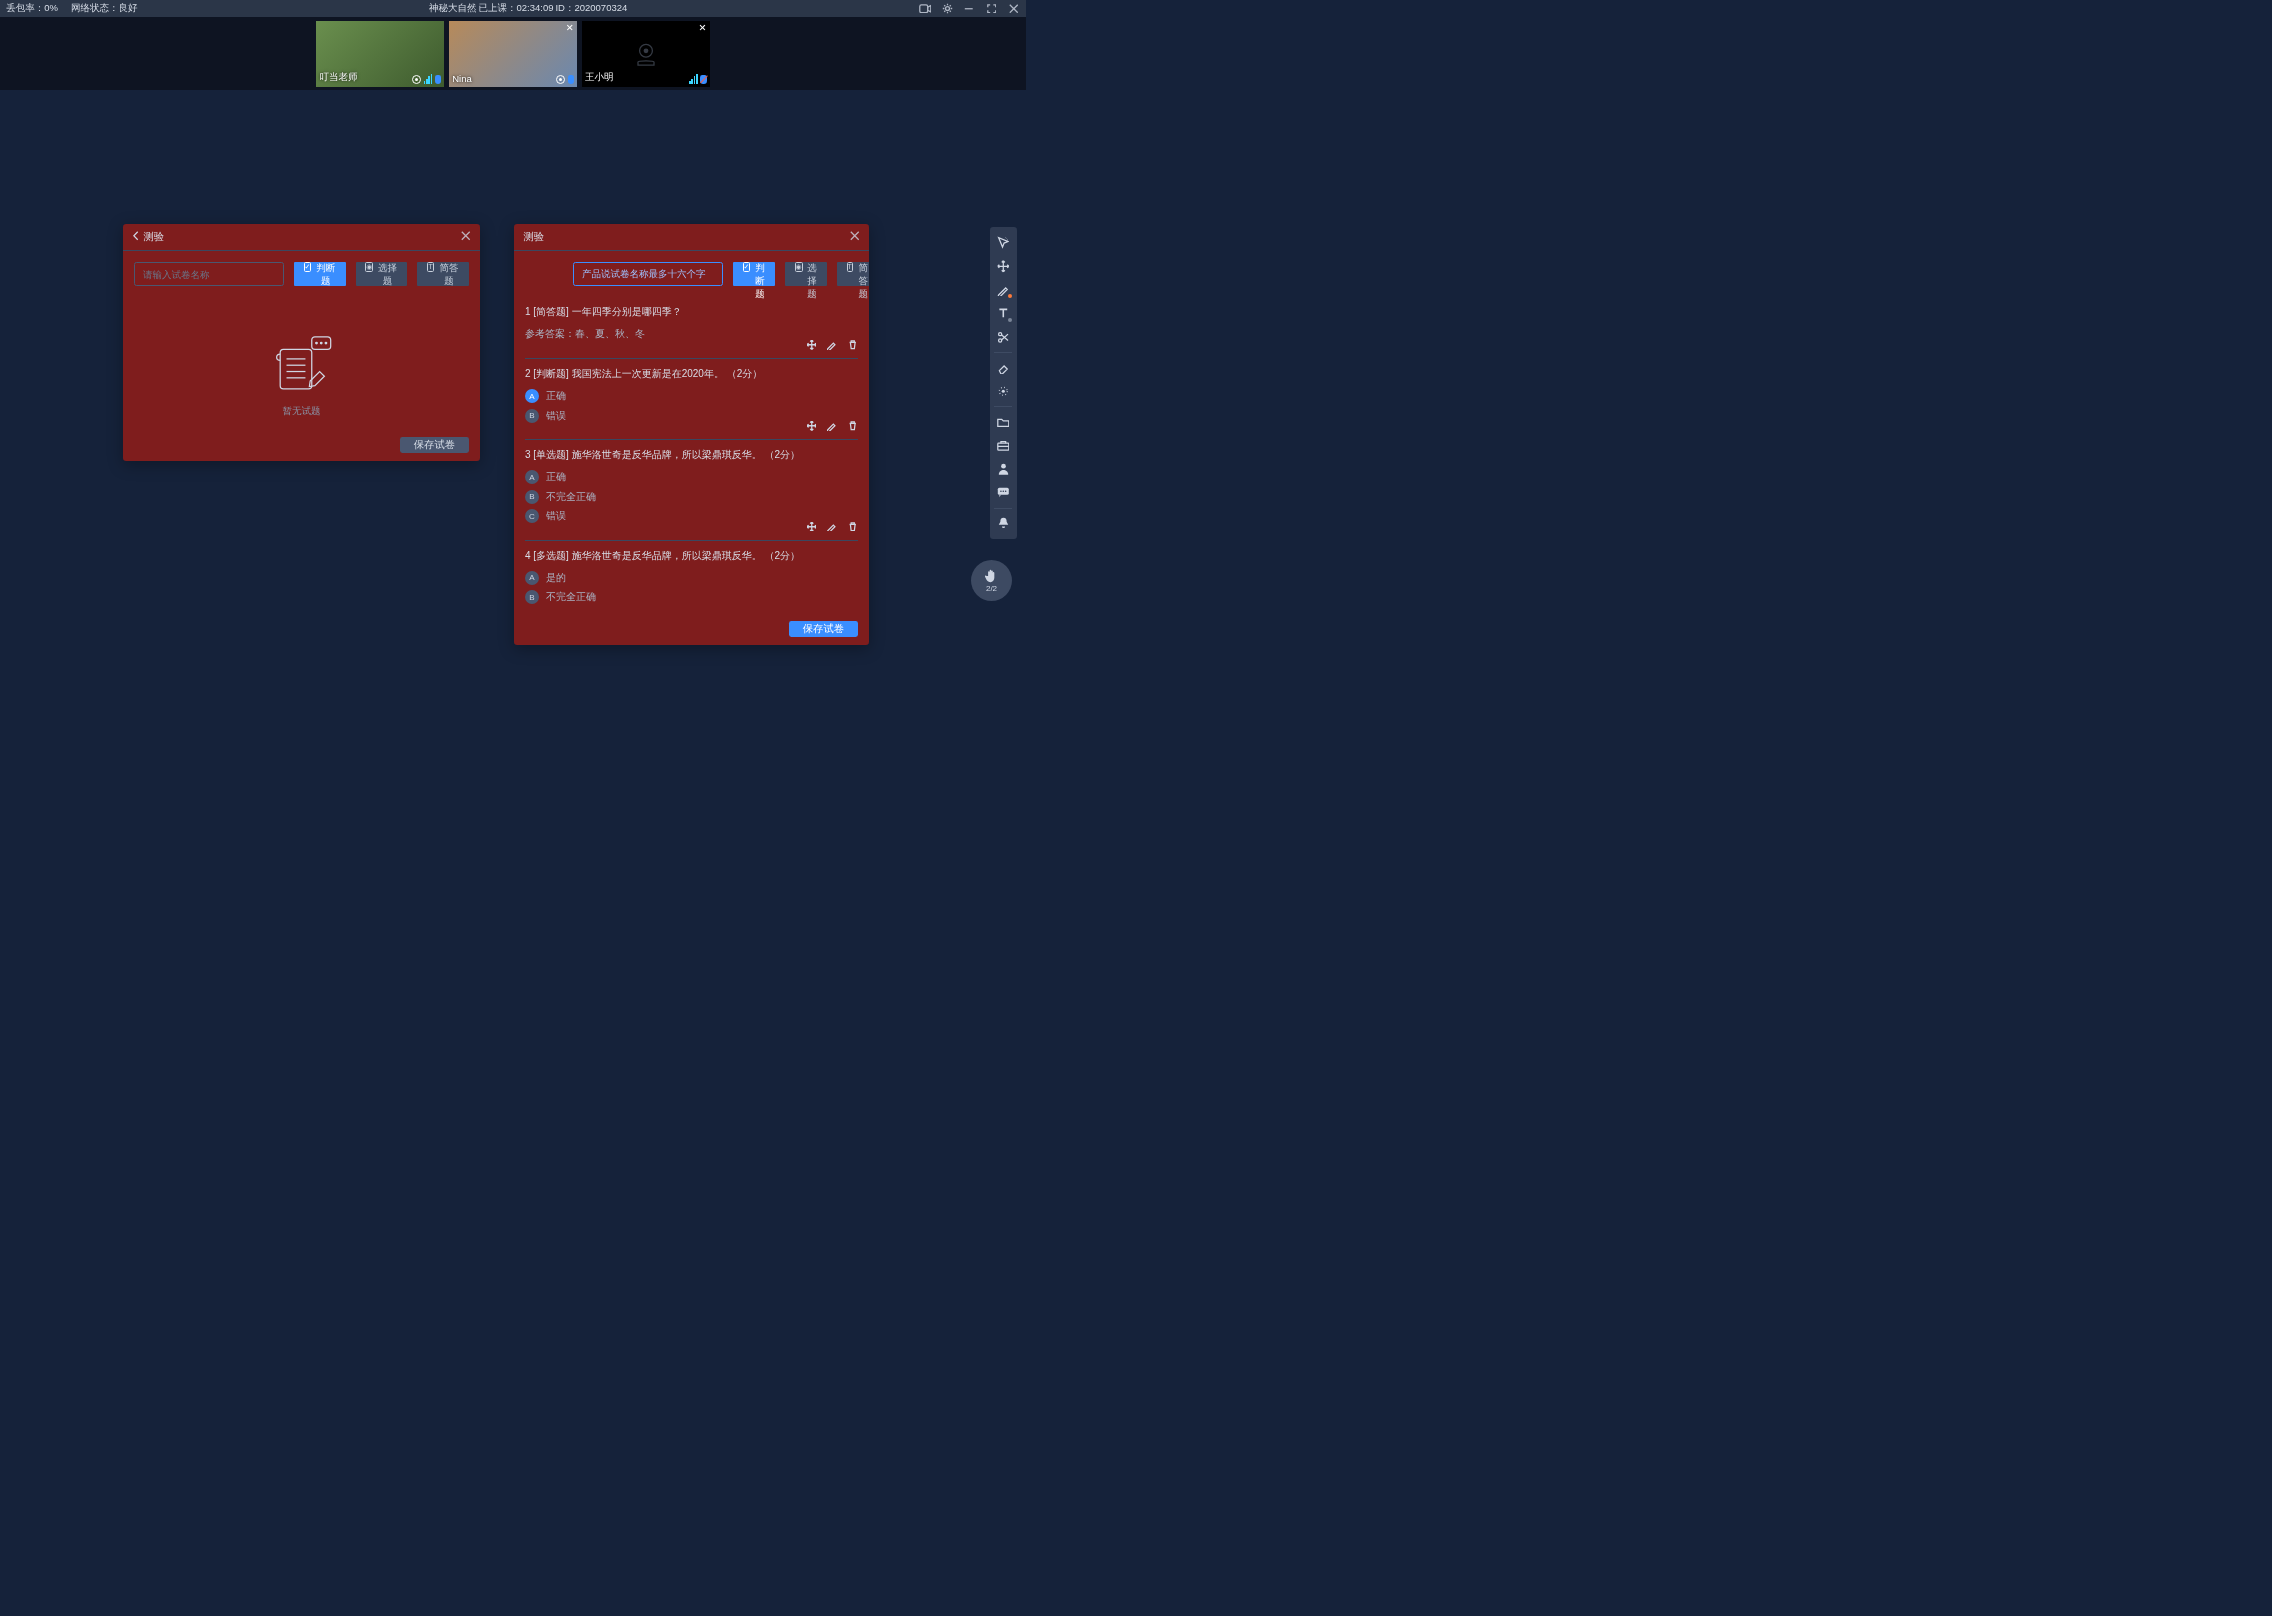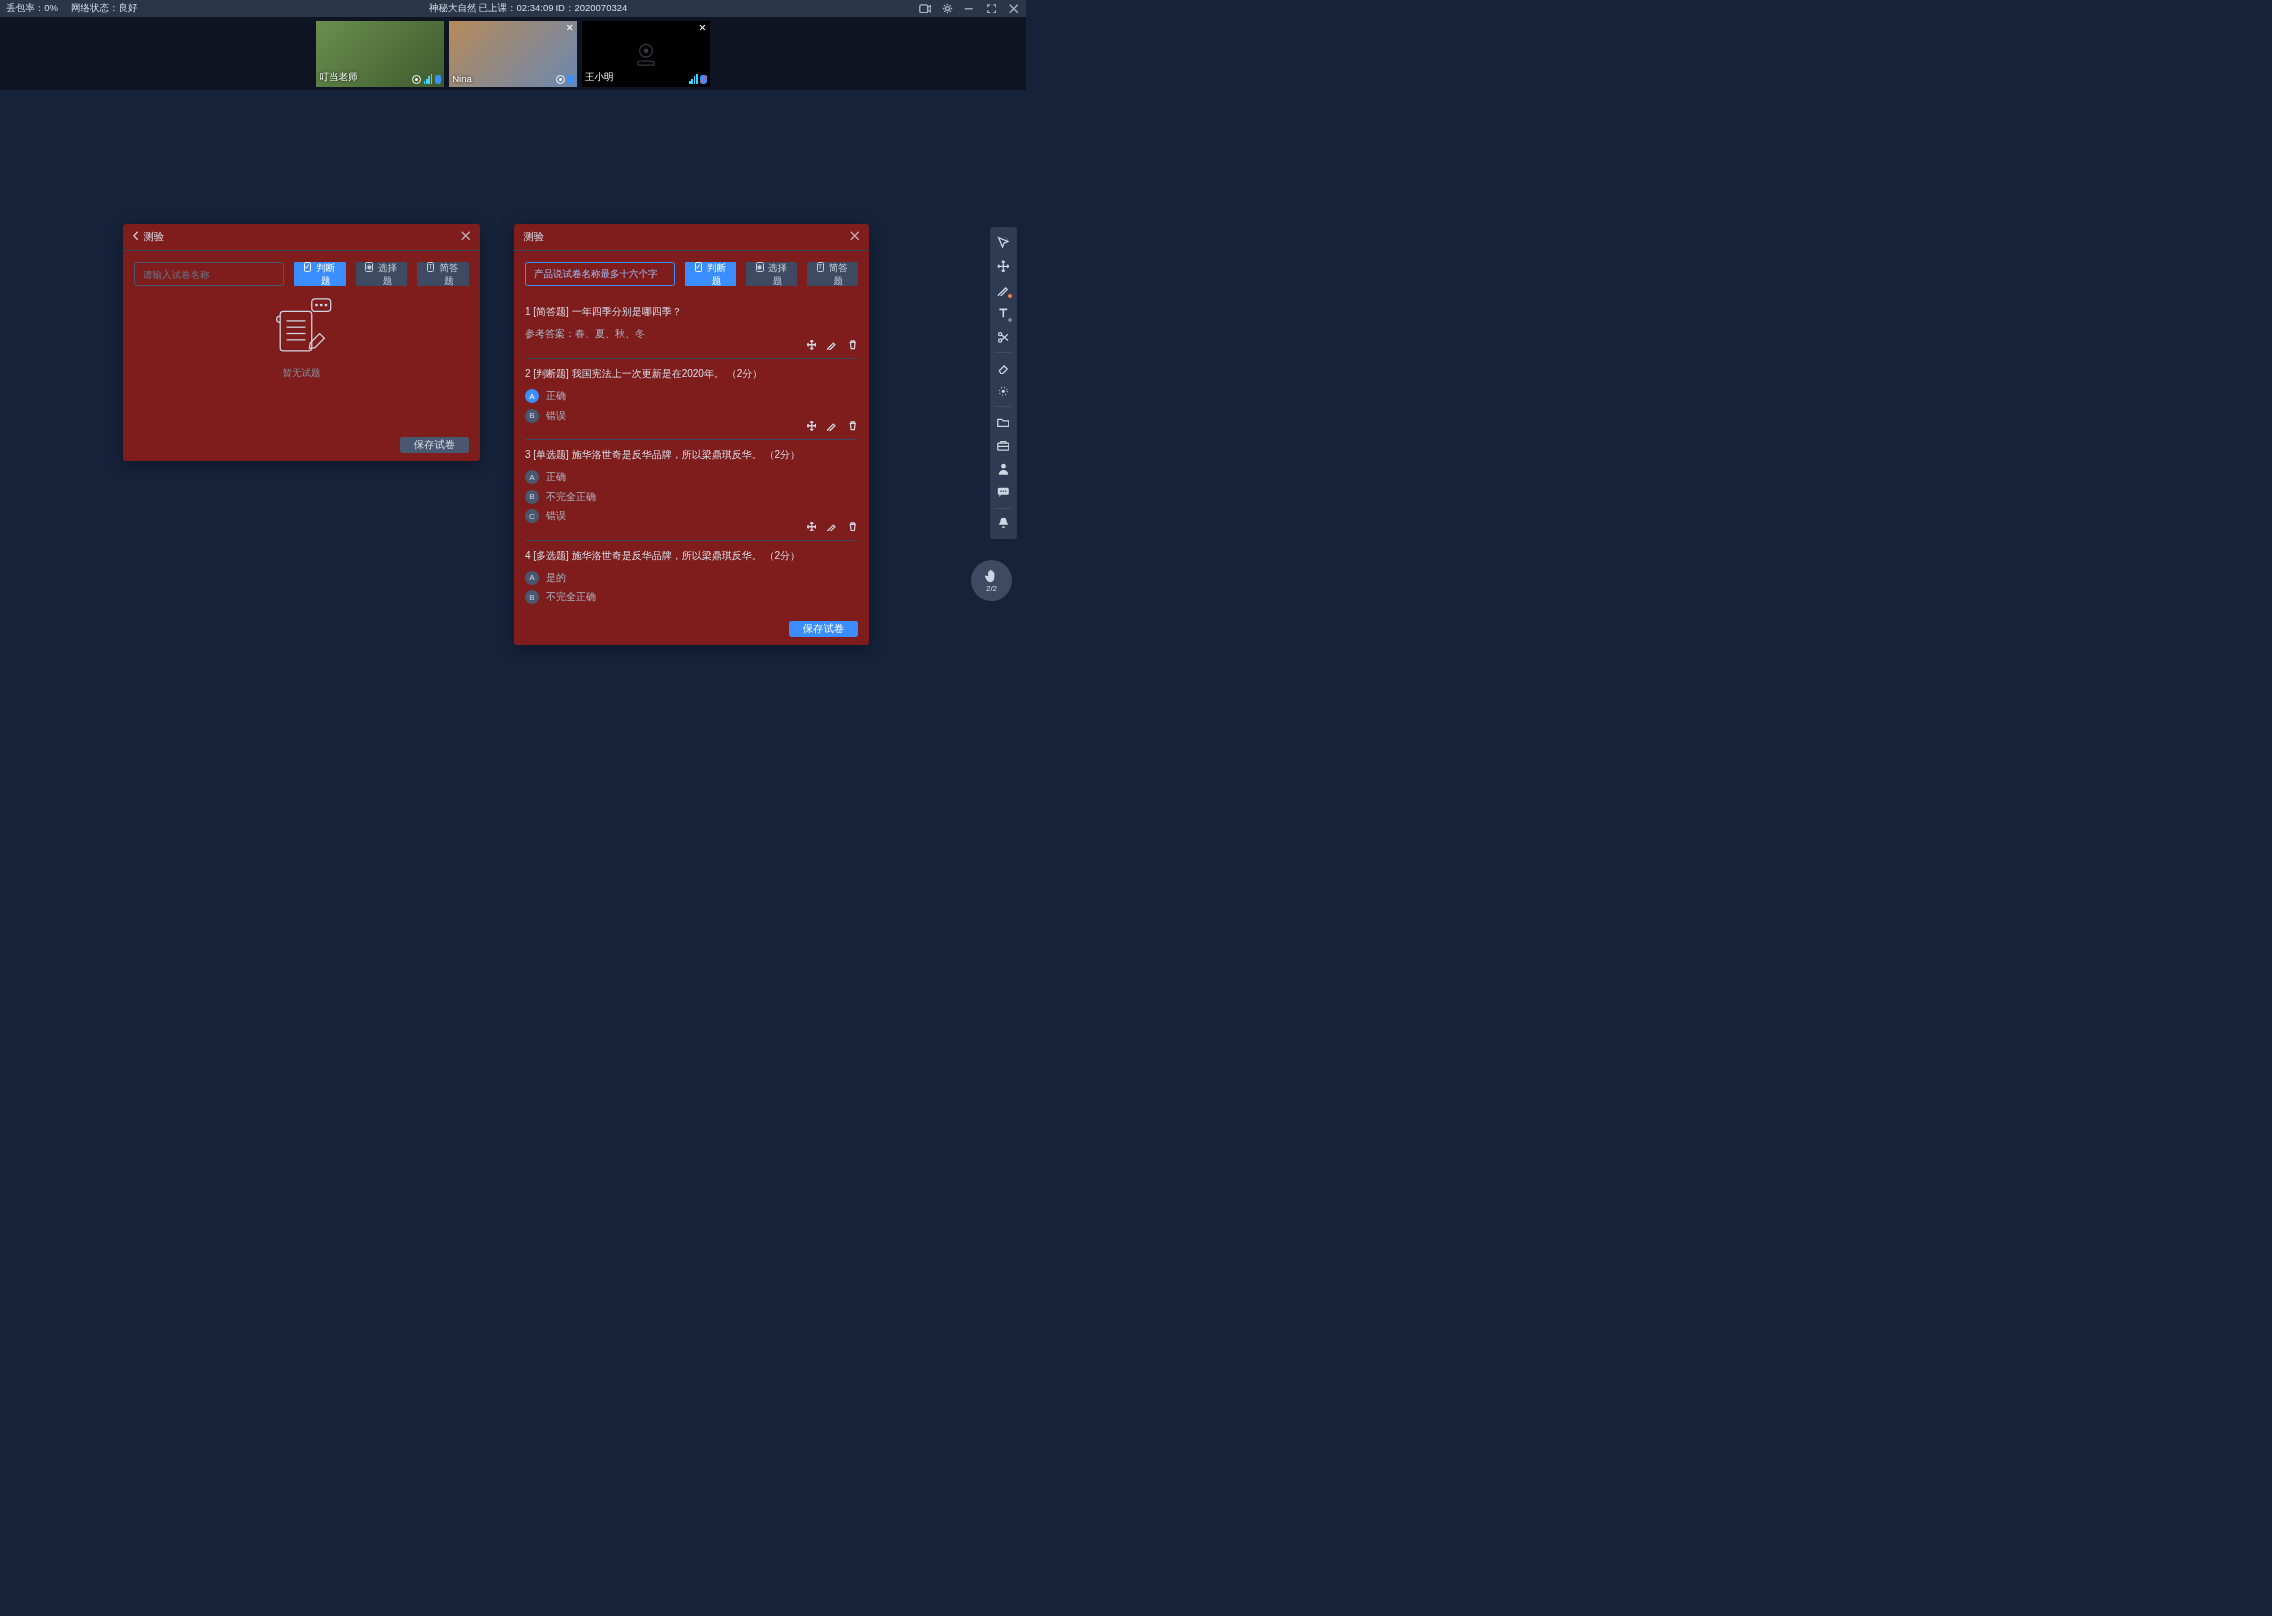--- a/index.html
+++ b/index.html
@@ -73,34 +73,34 @@
 .panel-header .close { cursor:pointer; opacity:.8; }
 .panel-body { flex:1; overflow-y:auto; padding: 11px 11px 0; }
 .panel-footer { padding: 8px 11px; display:flex; justify-content:flex-end; }
 
 .type-row { display:flex; gap:10px; margin-bottom: 11px; }
 .name-input {
   flex:1; height: 24px; background: transparent; border:0.8px solid #4a5770;
   border-radius: 2.4px; padding: 0 8px; color:#d8dee8; font-size:9.5px;
 }
 .name-input::placeholder { color:#6a7588; }
-.name-input.filled { border-color:#3a8eff; color:#9fc2ff; }
+.name-input.filled { border-color:#3a8eff; color:#9fc2ff;margin-left:48px; }
 .pill-btn {
   height: 24px; padding: 0 9.5px; border:none; border-radius:1px;
   font-size:9.5px; cursor:pointer; display:flex; align-items:flex-start; gap:4px;
   background:#3d4a62; color:#c8d0dc;
 }
 .pill-btn.primary { background:#3a8eff; color:#fff; }
 .pill-btn .sq { width:9.5px; height:9.5px; border:0.8px solid currentColor; border-radius:1.6px; display:flex; align-items:center; justify-content:center; font-size:7px; line-height:1;}
 .btn-save { height:16px; padding:0 14px; border:none; border-radius:2.4px; font-size:10.3px; cursor:pointer; }
 .btn-save.gray { background:#4a5770; color:#d8dee8; }
 .btn-save.blue { background:#3a8eff; color:#fff; }
 
 
-.empty { display:flex; flex-direction:column; align-items:center; justify-content:flex-start; height: 158px; color:#8a95a8; }
+.empty { display:flex; flex-direction:column; align-items:center; justify-content:center; height: 158px; color:#8a95a8; }
 .empty svg { margin-bottom:8px; }
 .empty-text { font-size:9.5px; }
 
 
 .qitem { border-bottom:0.8px solid #3a475f; padding: 8px 0 11px; position:relative; }
 .qtitle { font-size:10px; color:#d8dee8; margin-bottom:8px; }
 .qans { font-size:10px; color:#aab4c4; margin-bottom:6.3px; }
 .opt { display:flex; align-items:center; gap:7px; margin: 5.5px 0; font-size:10px; color:#aab4c4;}
 .opt .bub { width:14px; height:14px; border-radius:50%; background:#4a5770; color:#cfd6e3; font-size:8px; display:flex; align-items:center; justify-content:center;}
 .opt.sel .bub { background:#3a8eff; color:#fff; }

